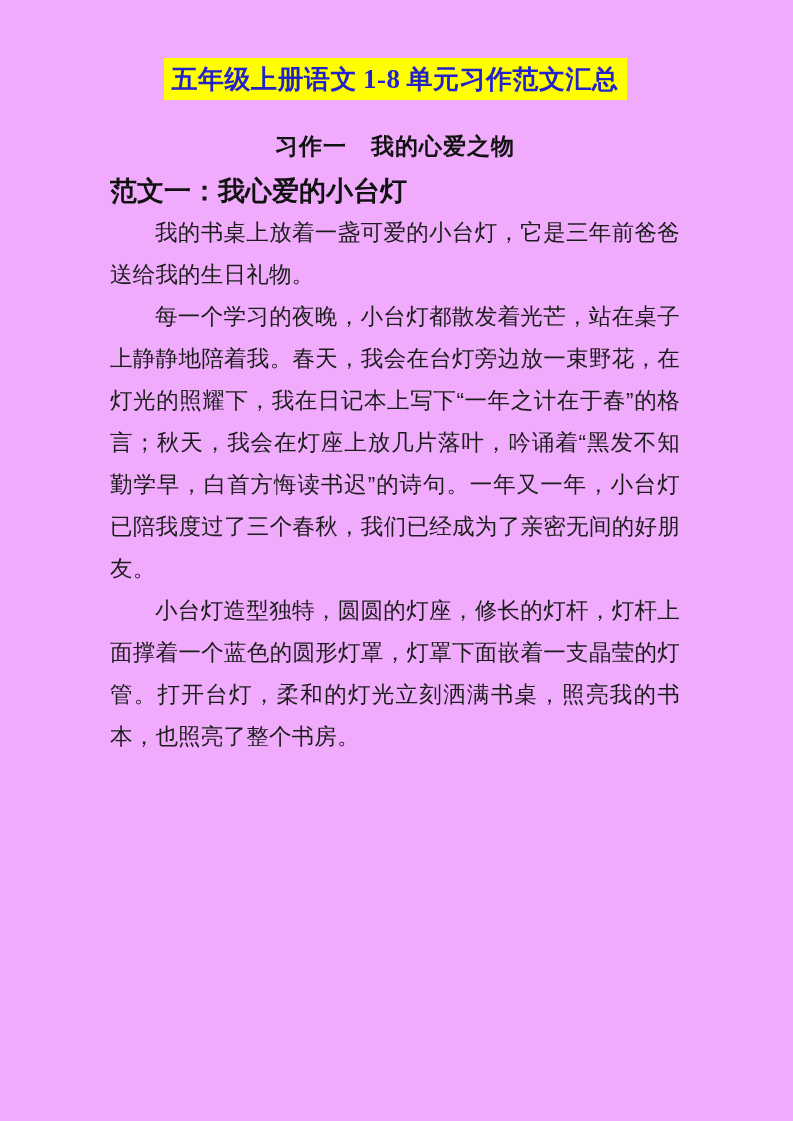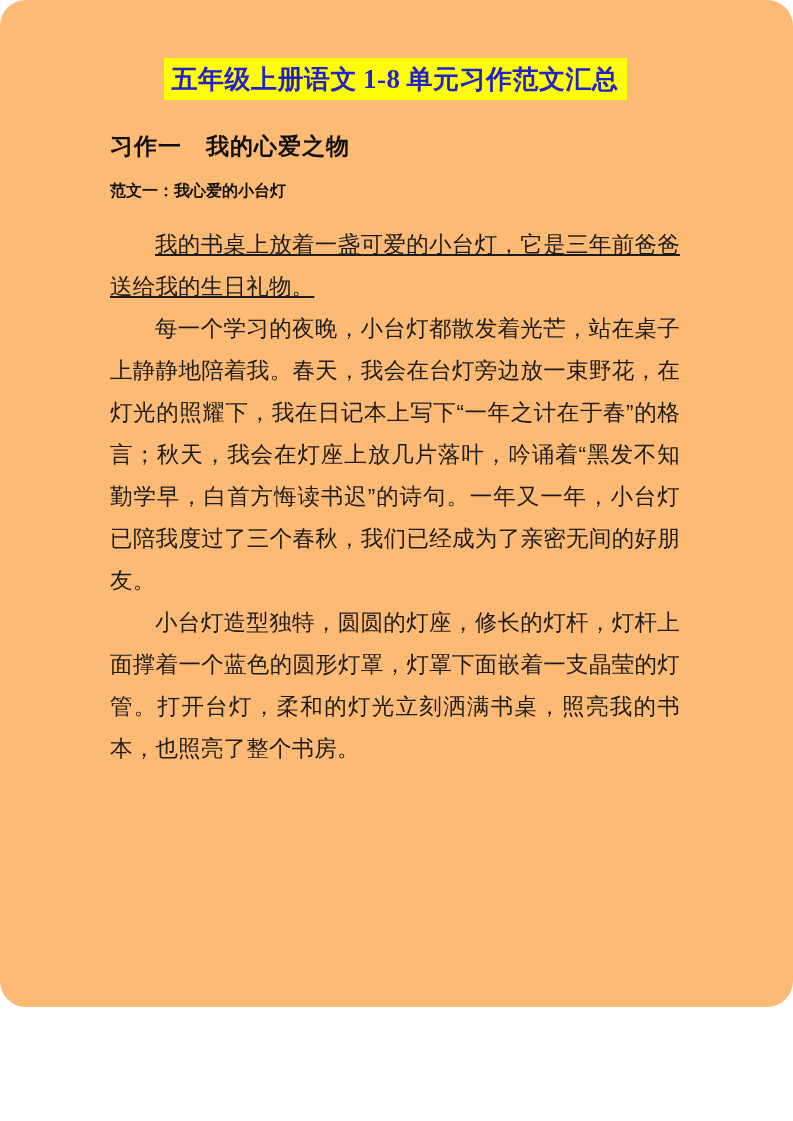--- a/index.html
+++ b/index.html
@@ -9,25 +9,24 @@
   }
   body {
     width: 793px;
     height: 1121px;
     overflow: hidden;
     font-family: "Liberation Sans", sans-serif;
     color: #1c1c1c;
   }
   .page {
     width: 793px;
-    height: 1007px;
-    background: #fdba74;
+    height: 1121px;
+    background: #f0abfc;
     box-sizing: border-box;
     padding: 0 113px 0 110px;
-    border-radius: 26px;
   }
   .doc-title-wrap {
     margin: 0;
     padding-top: 58px;
     text-align: center;
   }
   .doc-title {
     display: inline-block;
     background: #FFFF00;
     color: #2222CC;
@@ -38,48 +37,47 @@
     letter-spacing: 0.5px;
     white-space: nowrap;
   }
   .doc-title .unit-range {
     font-family: "Liberation Serif", serif;
     margin: 0 6px;
     font-size: 27px;
   }
   .section-heading {
     margin: 32px 0 0 0;
-    text-align: left;
+    text-align: center;
     font-size: 23px;
     font-weight: bold;
     line-height: 28px;
     color: #111111;
     letter-spacing: 1px;
   }
   .essay-title {
     margin: 17px 0 0 0;
     text-align: left;
-    font-size: 16px;
+    font-size: 27px;
     font-weight: bold;
     line-height: 28px;
     color: #111111;
   }
   .essay-body p {
     margin: 0;
     font-size: 22.5px;
     line-height: 42px;
     text-align: justify;
     text-justify: inter-ideograph;
     text-indent: 2em;
     color: #1c1c1c;
     letter-spacing: 0.2px;
   }
   .essay-body p:first-child {
-    margin-top: 19px;
-    text-decoration: underline;
+    margin-top: 7px;
   }
 </style>
 </head>
 <body>
 
 <div class="page">
 
   <div class="doc-title-wrap">
     <span class="doc-title"><span>五年级上册语文</span><span class="unit-range">1-8</span><span>单元习作范文汇总</span></span>
   </div>

